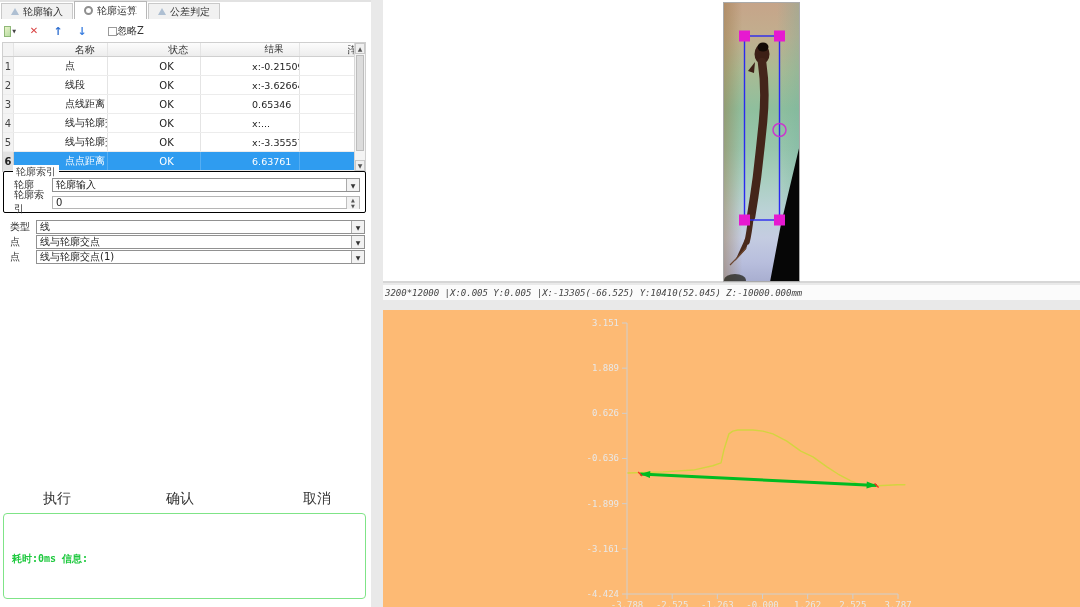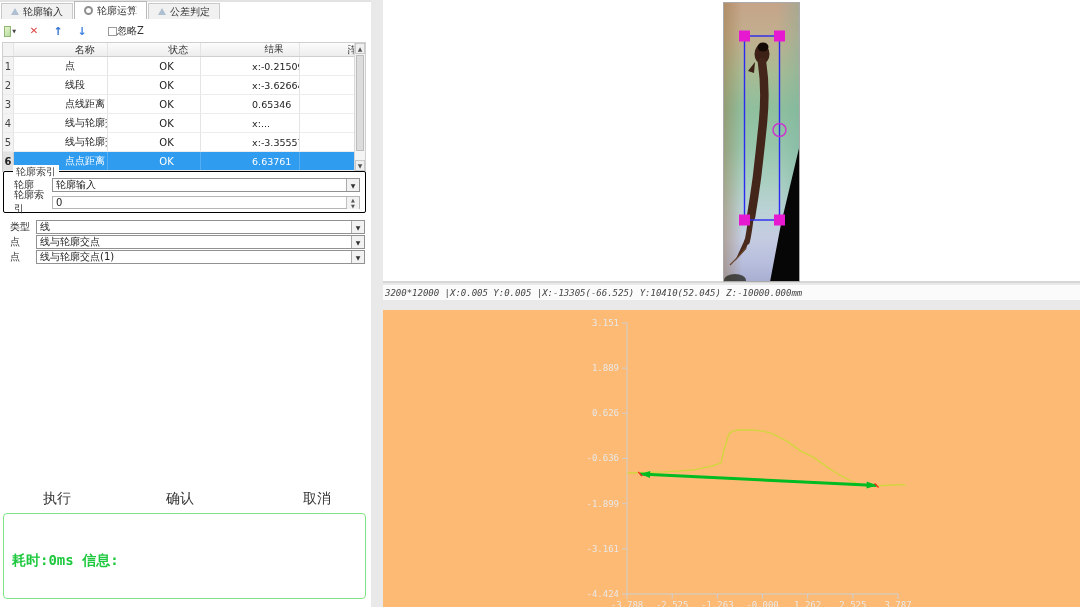--- a/index.html
+++ b/index.html
@@ -58,21 +58,21 @@
   .spin{flex:1;height:13px;border:1px solid #b5b5b5;background:#fff;position:relative;display:flex;align-items:center;padding:0 3px;font-size:10px;box-sizing:border-box;}
   .spin .sarrows{position:absolute;right:0;top:0;bottom:0;width:12px;border-left:1px solid #c0c0c0;display:flex;flex-direction:column;}
   .spin .sarrows span{flex:1;display:flex;align-items:center;justify-content:center;font-size:5px;color:#555;background:#f2f2f2;}
   .param-row{position:absolute;left:10px;right:6px;height:13px;display:flex;align-items:flex-start;}
   .param-row .flabel{width:26px;font-size:10px;color:#333;flex:none;}
   
   .actions{position:absolute;left:0;top:488px;width:371px;height:16px;}
   .act-btn{position:absolute;width:80px;text-align:center;font-size:14px;color:#333;cursor:default;}
   
   .msgbox{position:absolute;left:3px;top:511px;width:363px;height:86px;border:1px solid #7fe487;border-radius:4px;background:#fff;box-sizing:border-box;}
-  .msgtext{position:absolute;left:8px;top:38px;color:#1fc93f;font-size:14px;font-weight:bold;font-family:"DejaVu Sans Mono","Liberation Mono",monospace;}
+  .msgtext{position:absolute;left:8px;top:38px;color:#1fc93f;font-size:10px;font-weight:bold;font-family:"DejaVu Sans Mono","Liberation Mono",monospace;}
   
   .viewer{position:absolute;left:383px;top:0;width:697px;height:283px;background:#fff;border-bottom:2px solid #d6d6d6;box-sizing:border-box;}
   .strip{position:absolute;left:340px;top:2px;width:77px;height:280px;}
   .statusbar{position:absolute;left:383px;top:285px;width:697px;height:15px;background:#fbfbfb;display:flex;align-items:center;}
   .statusbar span{font-family:"DejaVu Sans Mono","Liberation Mono",monospace;font-size:9px;color:#444;padding-left:2px;white-space:nowrap;font-style:italic;}
   .plot{position:absolute;left:383px;top:302px;width:823px;height:300px;background:#fdba74;margin-top:8px;}
   .plot svg{display:block;}
 </style>
 </head>
 <body>

